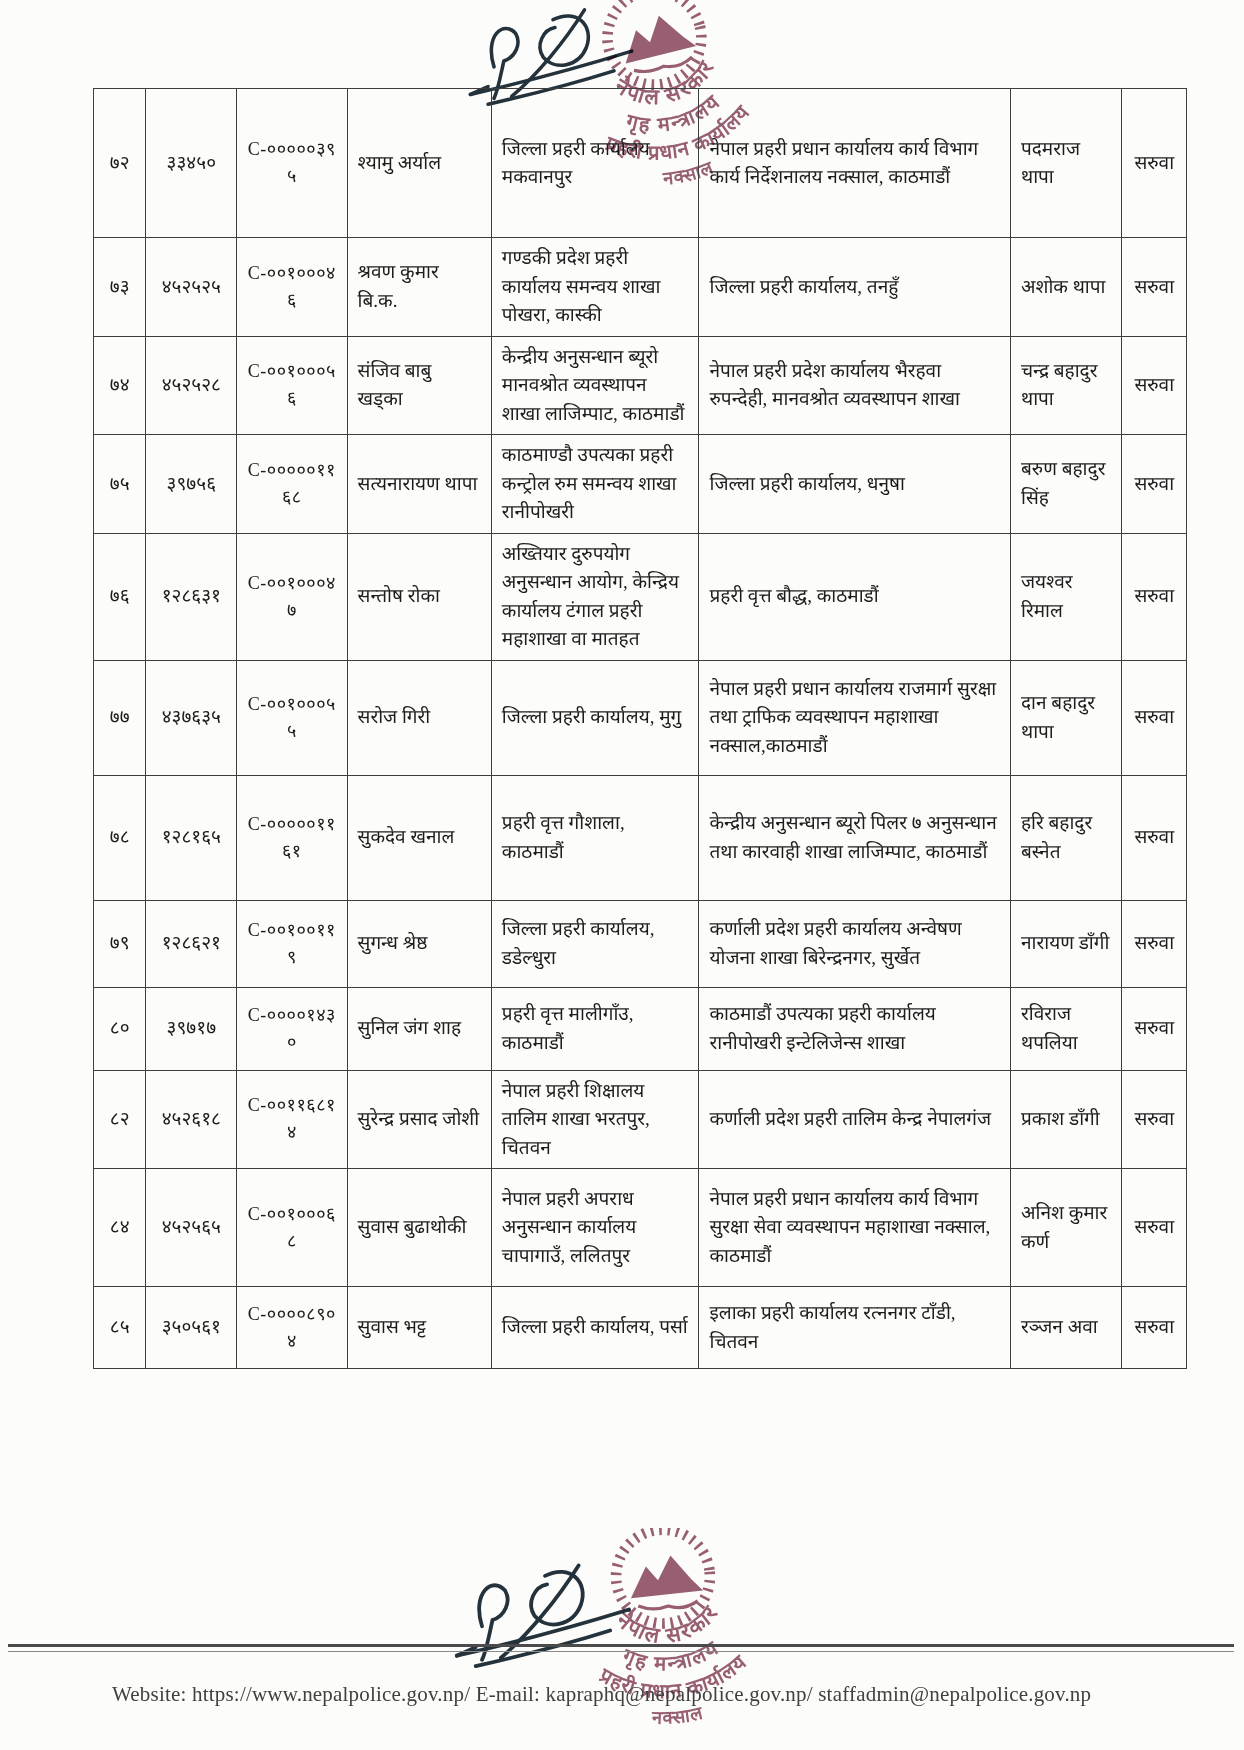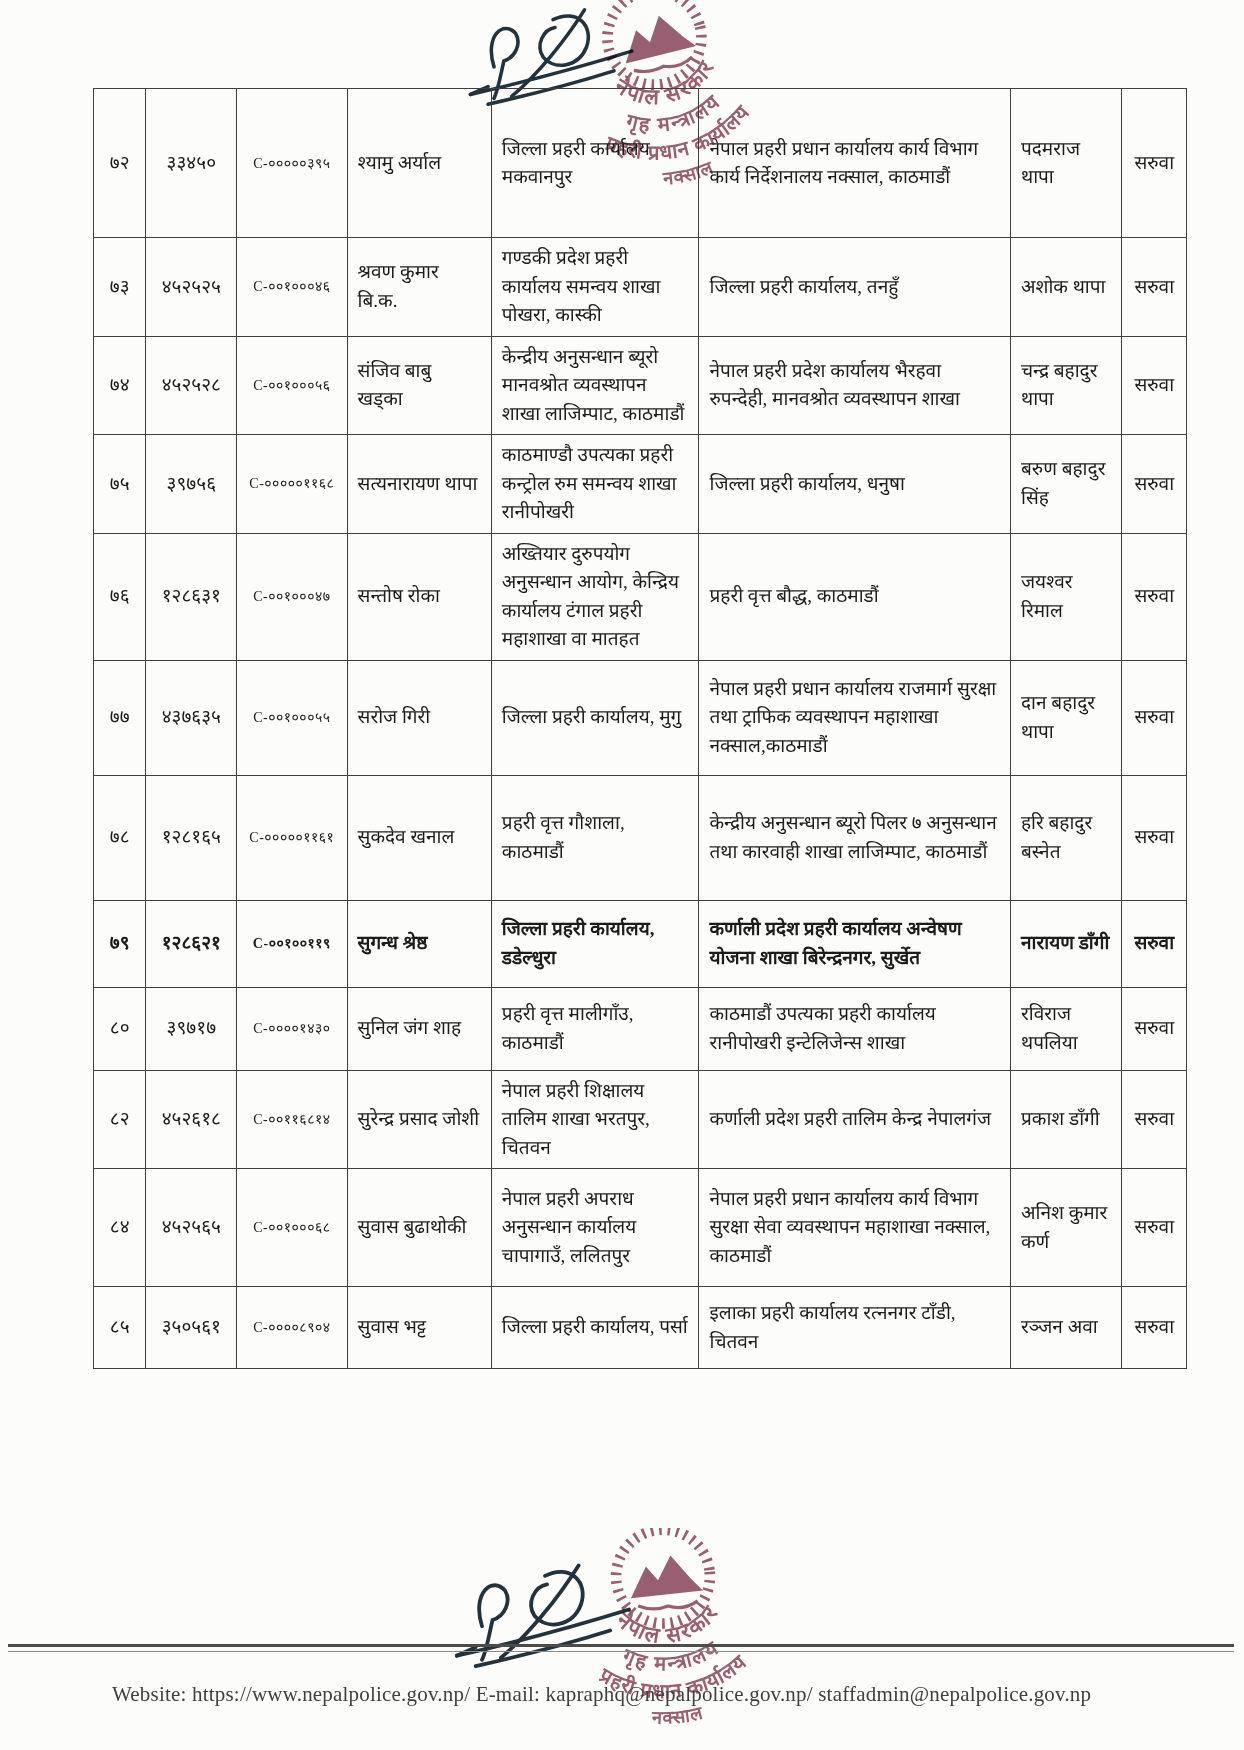--- a/index.html
+++ b/index.html
@@ -19,21 +19,21 @@
   }
   .roster td{
     border:1.5px solid #3e3e3e;
     padding:6px 10px;
     vertical-align:middle;
     font-size:19px;
     line-height:1.5;
     word-wrap:break-word;
   }
   .roster td.c{text-align:center;}
-  .roster td.code{font-size:14px;letter-spacing:.5px;}
+  .roster td.code{font-size:18px;letter-spacing:.5px;}
   
   .stamp{position:absolute;mix-blend-mode:multiply;opacity:.88;}
   .stamp-top{left:538px;top:-12px;width:256px;height:246px;}
   .stamp-bottom{left:540px;top:1528px;width:256px;height:246px;}
   .sig{position:absolute;mix-blend-mode:multiply;}
   .sig-top{left:448px;top:2px;width:210px;height:118px;}
   .sig-bottom{left:440px;top:1545px;width:210px;height:150px;}
   .stamp text{font-family:"Liberation Serif","DejaVu Sans",serif;font-weight:bold;}
   
   .footer-rule{
@@ -160,21 +160,21 @@
         <tr style="height: 125px;">
           <td class="c">७८</td>
           <td class="c">१२८१६५</td>
           <td class="c code">C-०००००११६१</td>
           <td>सुकदेव खनाल</td>
           <td>प्रहरी वृत्त गौशाला, काठमाडौं</td>
           <td>केन्द्रीय अनुसन्धान ब्यूरो पिलर ७ अनुसन्धान तथा कारवाही शाखा लाजिम्पाट, काठमाडौं</td>
           <td>हरि बहादुर बस्नेत</td>
           <td class="c">सरुवा</td>
         </tr>
-        <tr style="height: 87px; font-weight: bold;">
+        <tr style="height: 87px;">
           <td class="c">७९</td>
           <td class="c">१२८६२१</td>
           <td class="c code">C-००१००११९</td>
           <td>सुगन्ध श्रेष्ठ</td>
           <td>जिल्ला प्रहरी कार्यालय, डडेल्धुरा</td>
           <td>कर्णाली प्रदेश प्रहरी कार्यालय अन्वेषण योजना शाखा बिरेन्द्रनगर, सुर्खेत</td>
           <td>नारायण डाँगी</td>
           <td class="c">सरुवा</td>
         </tr>
         <tr style="height: 83px;">

